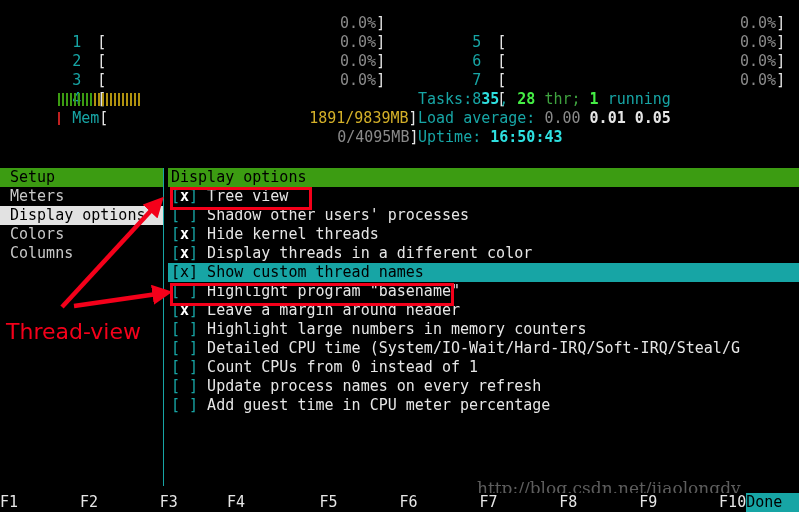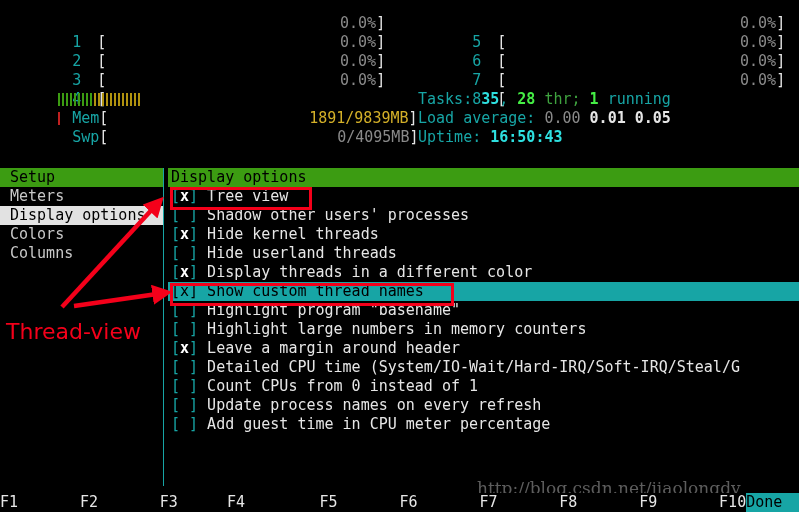--- a/index.html
+++ b/index.html
@@ -192,23 +192,20 @@
     <div class="pct" style="left:740px; top:71px;"><span>0.0%</span><span class="c-white">]</span></div>
 
     <div class="row" style="left:18px; top:90px;">
       <span class="c-cyan">Mem</span><span class="bracket">[</span>
     </div>
     <div class="bar-wrap" id="mem-bar" style="left:58px; top:93px; width:260px;"><span class="tick" style="color: rgb(60, 156, 18);"><i></i></span><span class="tick" style="color: rgb(60, 156, 18);"><i></i></span><span class="tick" style="color: rgb(60, 156, 18);"><i></i></span><span class="tick" style="color: rgb(60, 156, 18);"><i></i></span><span class="tick" style="color: rgb(60, 156, 18);"><i></i></span><span class="tick" style="color: rgb(60, 156, 18);"><i></i></span><span class="tick" style="color: rgb(60, 156, 18);"><i></i></span><span class="tick" style="color: rgb(60, 156, 18);"><i></i></span><span class="tick" style="color: rgb(60, 156, 18);"><i></i></span><span class="tick" style="color: rgb(176, 146, 15);"><i></i></span><span class="tick" style="color: rgb(176, 146, 15);"><i></i></span><span class="tick" style="color: rgb(176, 146, 15);"><i></i></span><span class="tick" style="color: rgb(176, 146, 15);"><i></i></span><span class="tick" style="color: rgb(176, 146, 15);"><i></i></span><span class="tick" style="color: rgb(176, 146, 15);"><i></i></span><span class="tick" style="color: rgb(176, 146, 15);"><i></i></span><span class="tick" style="color: rgb(176, 146, 15);"><i></i></span><span class="tick" style="color: rgb(176, 146, 15);"><i></i></span><span class="tick" style="color: rgb(176, 146, 15);"><i></i></span><span class="tick" style="color: rgb(176, 146, 15);"><i></i></span><span class="tick" style="color: rgb(176, 146, 15);"><i></i></span></div>
     <div class="row" style="left:255px; top:90px;">
       <span class="c-yellow">1891/9839MB</span><span class="c-white">]</span>
     </div>
 
-    <div class="row" style="left:18px; top:109px;">
-      <span class="c-cyan">Swp</span><span class="bracket">[</span>
-    </div>
     <div class="bar-wrap" id="swp-bar" style="left:58px; top:112px; width:260px;"><span class="tick" style="color: rgb(192, 32, 32);"><i></i></span></div>
     <div class="row" style="left:283px; top:109px;">
       <span class="c-gray">0/4095MB</span><span class="c-white">]</span>
     </div>
 
     <div class="row" style="left:418px; top:90px;"><span class="c-cyan">Tasks:</span><span> </span><span class="c-bcyan b">35</span><span class="c-cyan">,</span><span> </span><span class="c-bgreen b">28</span><span> </span><span class="c-green">thr;</span><span> </span><span class="c-bgreen b">1</span><span> </span><span class="c-cyan">running</span></div>
 
     <div class="row" style="left:418px; top:109px;"><span class="c-cyan">Load average:</span><span> </span><span class="c-gray">0.00</span><span> </span><span class="c-white b">0.01</span><span> </span><span class="c-white b">0.05</span></div>
 
     <div class="row" style="left:418px; top:128px;"><span class="c-cyan">Uptime:</span><span> </span><span class="c-bcyan b">16:50:43</span></div>
@@ -222,26 +219,25 @@
         <div class="cat"><span>Colors</span></div>
         <div class="cat"><span>Columns</span></div>
       </div>
     <div class="panel-border"></div>
     <div class="opt-list">
       <div class="opt-title">Display options</div>
       <div id="opt-rows">
           <div class="opt"><span class="box">[</span><span class="mark">x</span><span class="box">]</span><span class="txt"> Tree view</span></div>
           <div class="opt"><span class="box">[</span><span class="mark"> </span><span class="box">]</span><span class="txt"> Shadow other users' processes</span></div>
           <div class="opt"><span class="box">[</span><span class="mark">x</span><span class="box">]</span><span class="txt"> Hide kernel threads</span></div>
-          <div class="opt"><span class="box">[</span><span class="mark"> </span><span class="box">]</span><span class="txt"> Hide userland threads</span></div>
           <div class="opt"><span class="box">[</span><span class="mark">x</span><span class="box">]</span><span class="txt"> Display threads in a different color</span></div>
           <div class="opt sel"><span class="box">[</span><span class="mark">x</span><span class="box">]</span><span class="txt"> Show custom thread names</span></div>
           <div class="opt"><span class="box">[</span><span class="mark"> </span><span class="box">]</span><span class="txt"> Highlight program "basename"</span></div>
+          <div class="opt"><span class="box">[</span><span class="mark">x</span><span class="box">]</span><span class="txt"> Leave a margin around header</span></div>
           <div class="opt"><span class="box">[</span><span class="mark"> </span><span class="box">]</span><span class="txt"> Highlight large numbers in memory counters</span></div>
-          <div class="opt"><span class="box">[</span><span class="mark">x</span><span class="box">]</span><span class="txt"> Leave a margin around header</span></div>
           <div class="opt"><span class="box">[</span><span class="mark"> </span><span class="box">]</span><span class="txt"> Detailed CPU time (System/IO-Wait/Hard-IRQ/Soft-IRQ/Steal/G</span></div>
           <div class="opt"><span class="box">[</span><span class="mark"> </span><span class="box">]</span><span class="txt"> Count CPUs from 0 instead of 1</span></div>
           <div class="opt"><span class="box">[</span><span class="mark"> </span><span class="box">]</span><span class="txt"> Update process names on every refresh</span></div>
           <div class="opt"><span class="box">[</span><span class="mark"> </span><span class="box">]</span><span class="txt"> Add guest time in CPU meter percentage</span></div>
         </div>
     </div>
   </div>
 
   <div class="redbox" style="left:170px; top:187px; width:142px; height:23px;"></div>
   <div class="redbox" style="left:170px; top:283px; width:284px; height:23px;"></div>

